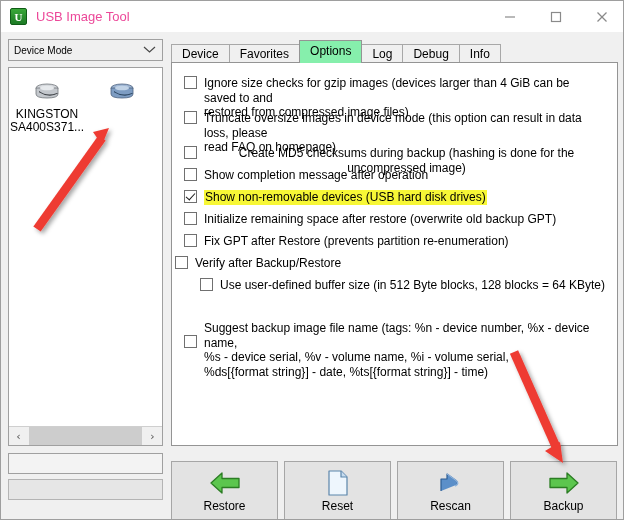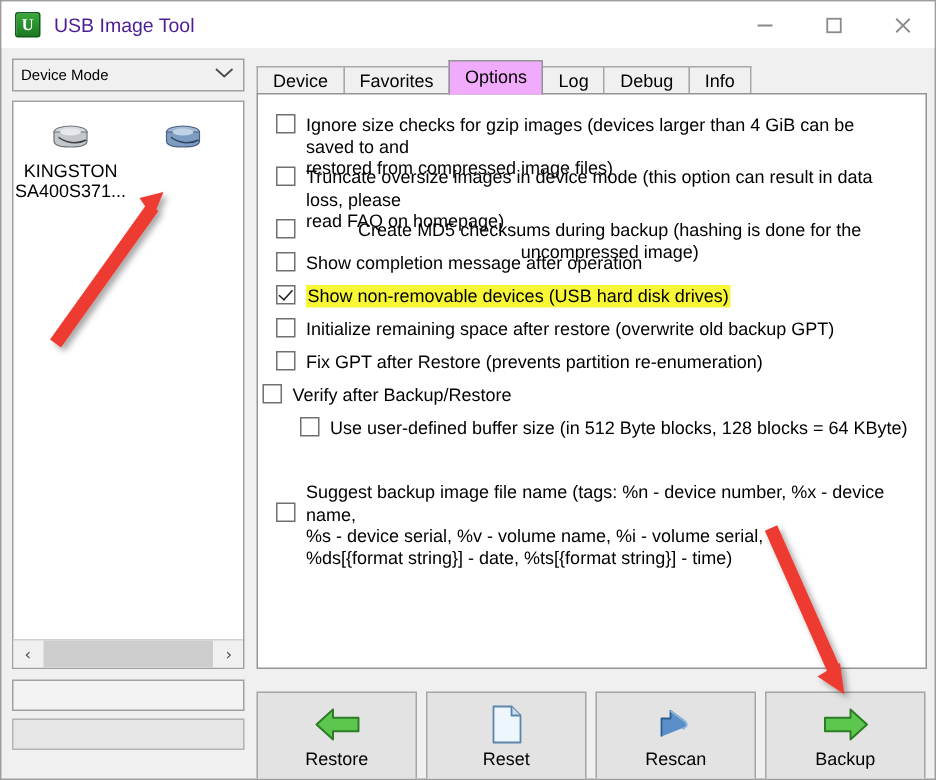--- a/index.html
+++ b/index.html
@@ -43,21 +43,21 @@
     font-weight: bold;
     font-size: 11px;
     line-height: 17px;
     text-align: center;
     box-sizing: border-box;
     font-family: "Liberation Serif", serif;
   }
   .title-text {
     margin-left: 9px;
     font-size: 13px;
-    color: #4c1d95;
+    color: #ec4899;
   }
   .win-buttons {
     position: absolute;
     right: 0; top: 0;
     height: 31px;
     display: flex;
   }
   .win-btn {
     width: 46px;
     height: 31px;
@@ -178,21 +178,21 @@
     border-bottom: none;
     box-sizing: border-box;
     font-size: 12px;
     line-height: 18px;
     margin-right: -1px;
     color: #000;
   }
   .tab.active {
     height: 23px;
     line-height: 21px;
-    background: #f0abfc;
+    background: #86efac;
     border-color: #949494;
     position: relative;
     z-index: 3;
   }
   .tabpanel {
     position: absolute;
     left: 170px; top: 61px;
     width: 447px; height: 384px;
     background: #ffffff;
     border: 1px solid #949494;

